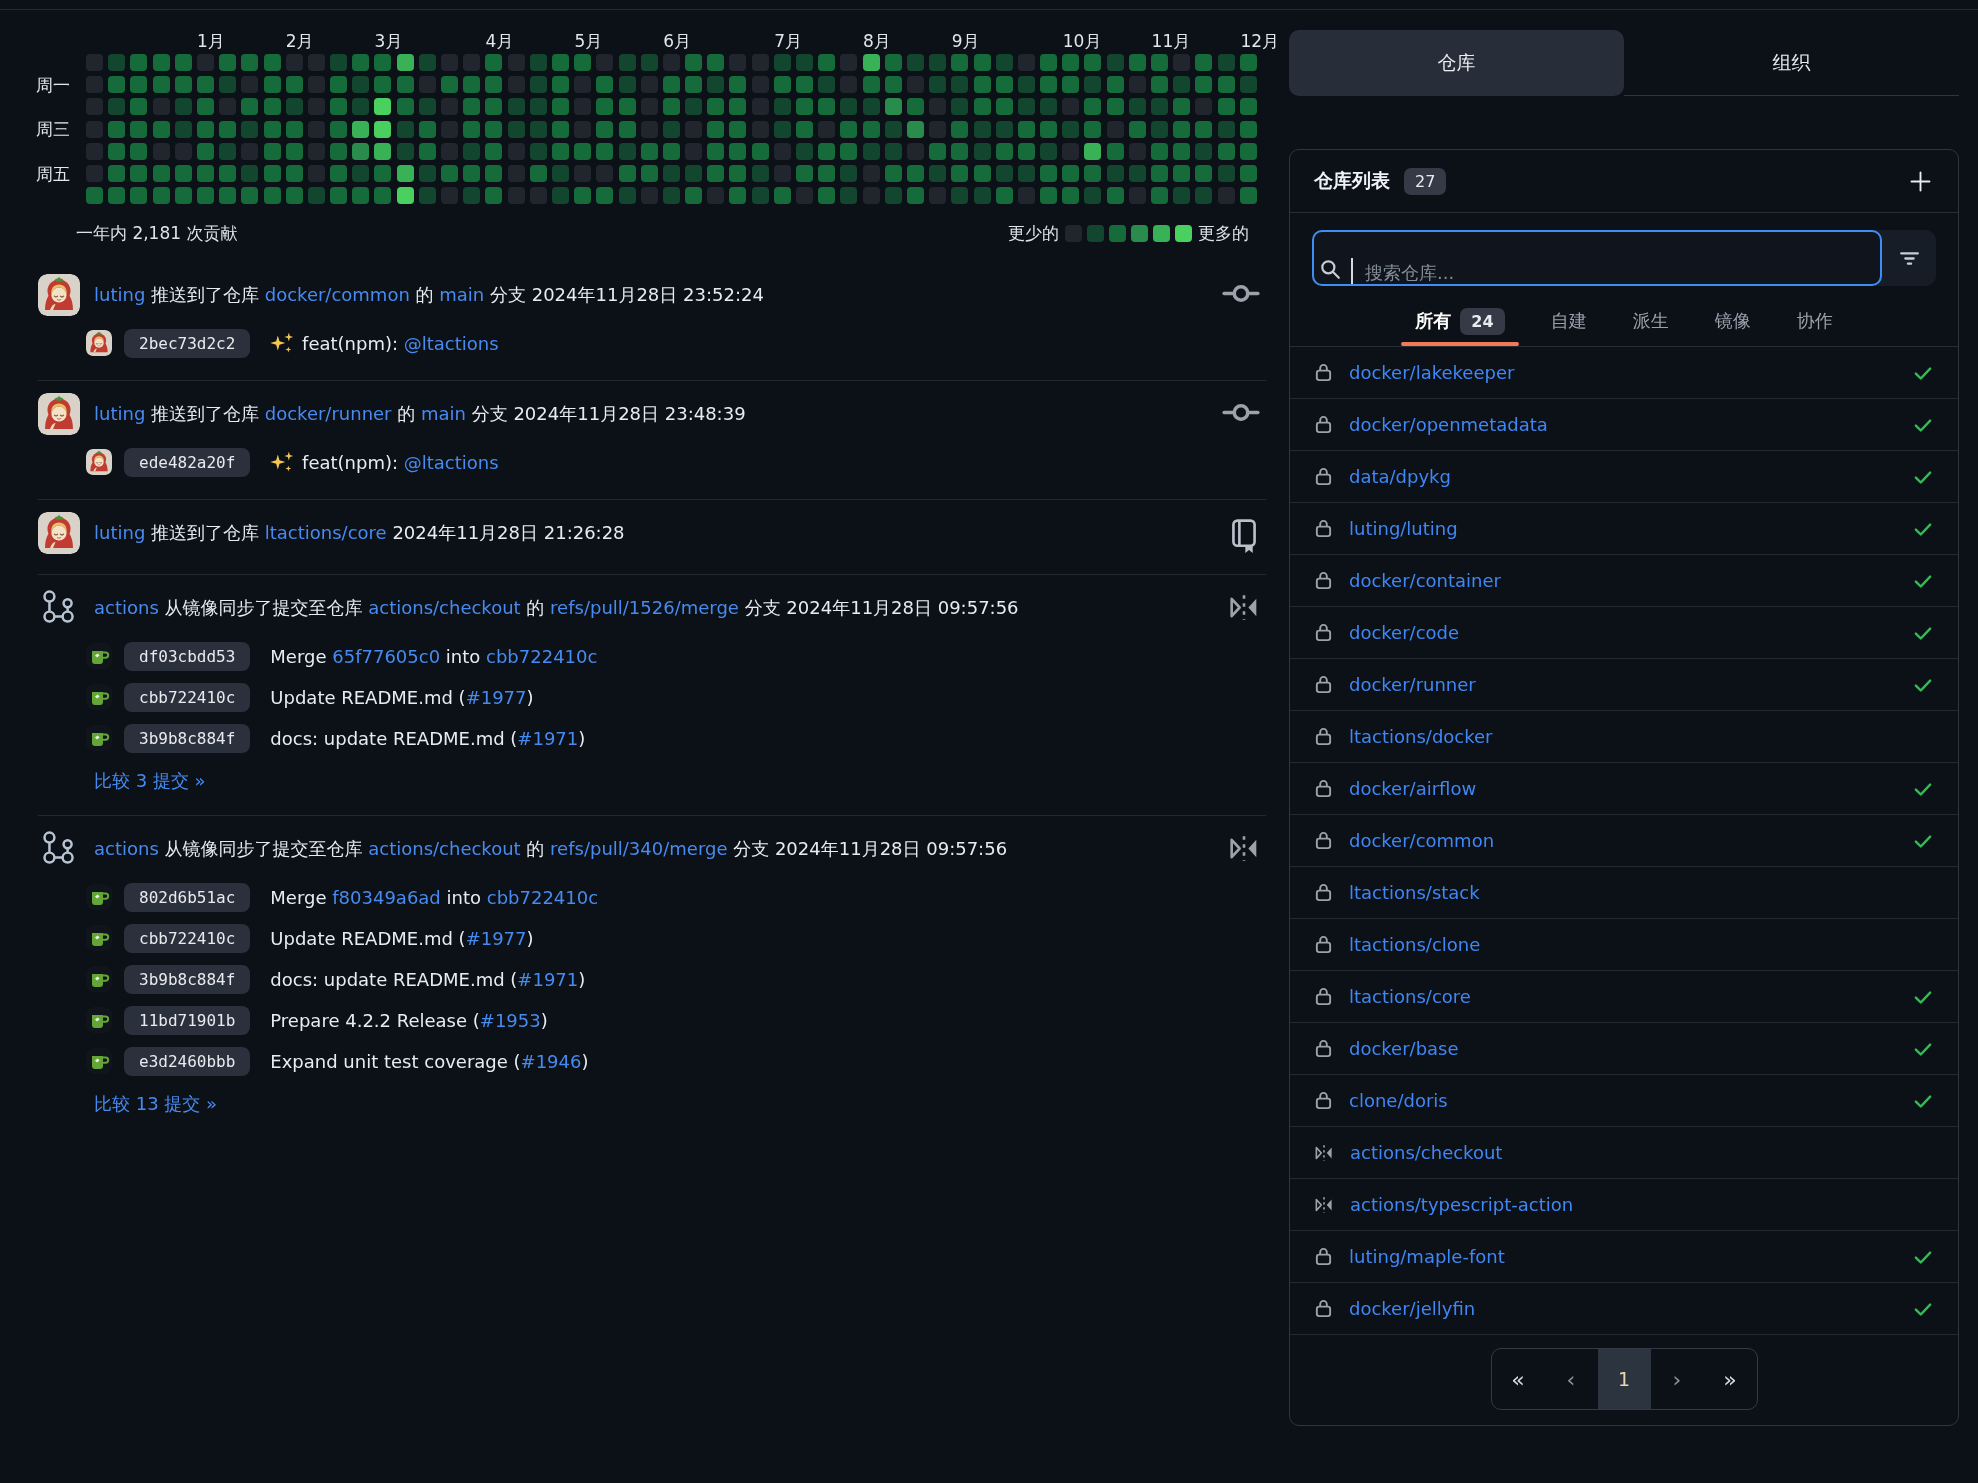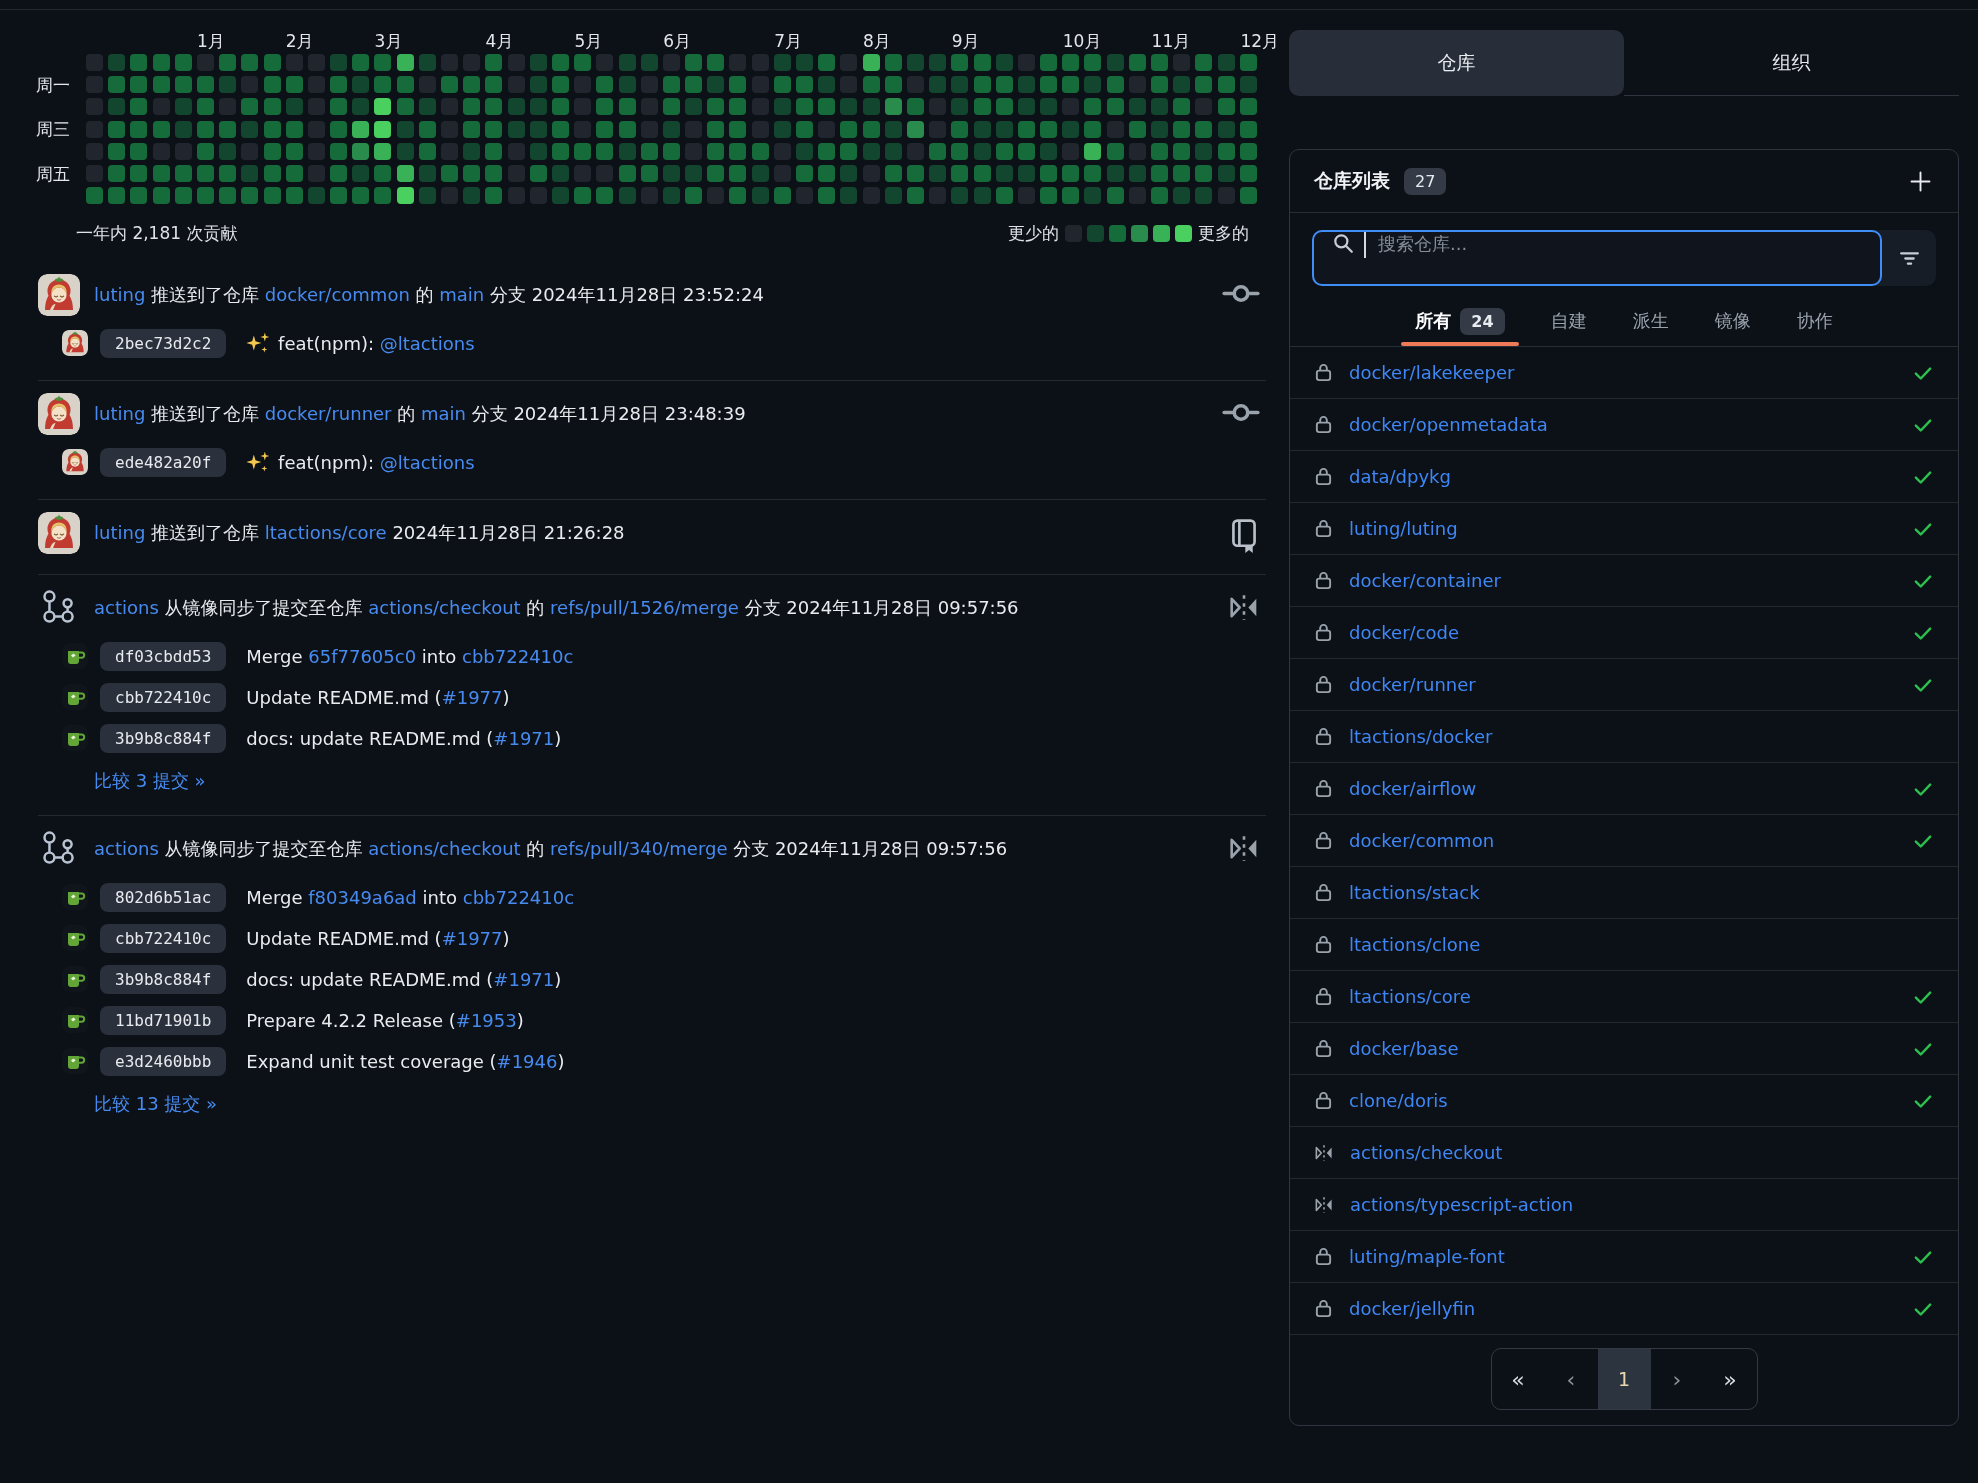--- a/index.html
+++ b/index.html
@@ -18,21 +18,21 @@
   .hm-legend{display:flex;align-items:center;gap:6px;}
   .hm-legend .sw{width:17px;height:17px;border-radius:4px;}
 
   
   .feed{position:absolute;left:38px;top:264px;width:1228px;}
   .entry{position:relative;padding:10px 0 10px;}
   .entry-header{display:flex;align-items:center;gap:14px;font-size:18px;}
   .avatar-lg{width:42px;height:42px;border-radius:9px;flex:0 0 auto;overflow:hidden;}
   .entry-icon{position:absolute;right:6px;top:16px;}
   .link{color:#478bf0;cursor:pointer;}
-  .commits{margin:10px 0 0 24px;display:flex;flex-direction:column;gap:7px;}
+  .commits{margin:10px 0 0 48px;display:flex;flex-direction:column;gap:7px;}
   .commit-row{display:flex;align-items:center;gap:12px;height:34px;font-size:18px;}
   .avatar-sm{width:26px;height:26px;border-radius:7px;flex:0 0 auto;overflow:hidden;}
   .hash-badge{background:#2b313c;border-radius:8px;padding:5px 15px;font-size:16px;color:#e8eaee;
               font-family:"DejaVu Sans Mono","Liberation Mono",monospace;min-width:96px;text-align:center;}
   .commit-msg{margin-left:8px;}
   .compare-link{margin:14px 0 2px 56px;font-size:18px;color:#478bf0;cursor:pointer;}
   .fdivider{border-top:1px solid #232933;margin:10px 0 2px;}
   .spark{position:relative;display:inline-block;width:24px;height:20px;vertical-align:-3px;margin-right:2px;}
   .spark i{position:absolute;background:#f4c84f;
            clip-path:polygon(50% 0,61% 39%,100% 50%,61% 61%,50% 100%,39% 61%,0 50%,39% 39%);}
@@ -48,21 +48,21 @@
   .top-tab.inactive{border-bottom:1px solid #2e3540;}
   .panel{margin-top:53px;border:1px solid #2e3540;border-radius:10px;overflow:hidden;}
   .panel-header{height:62px;display:flex;align-items:center;padding:0 24px;gap:14px;}
   .panel-title{font-size:19px;font-weight:bold;color:#f0f2f5;}
   .count-badge{background:#343b47;border-radius:7px;padding:4px 11px;font-size:16px;color:#e8ebef;}
   .plus-btn{margin-left:auto;cursor:pointer;display:flex;align-items:center;}
   .panel-divider{border-top:1px solid #272d37;}
   .search-row{padding:17px 22px 10px;display:flex;}
   .search-group{flex:1;display:flex;background:#171d26;border-radius:10px;}
   .search-box{flex:1;border:2px solid #3f8ef7;border-radius:10px;background:#10151d;height:52px;
-              display:flex;align-items:flex-start;padding:0 18px;gap:10px;}
+              display:flex;align-items:flex-end;padding:0 5px;gap:10px;}
   .search-box input{flex:1;background:transparent;border:none;outline:none;color:#e8ebee;font-size:18px;
                     font-family:"DejaVu Sans","Liberation Sans",sans-serif;}
   .search-box input::placeholder{color:#848d98;}
   .caret{width:2px;height:26px;background:#d5dae0;}
   .filter-btn{width:54px;display:flex;align-items:center;justify-content:center;cursor:pointer;}
   .filter-tabs{display:flex;justify-content:center;gap:46px;height:50px;align-items:center;}
   .filter-tab{position:relative;height:100%;display:flex;align-items:center;gap:9px;font-size:18px;
               color:#99a1ac;cursor:pointer;}
   .filter-tab.active{color:#ffffff;font-weight:bold;}
   .filter-tab .tab-underline{position:absolute;bottom:0;left:-14px;right:-14px;height:4px;

